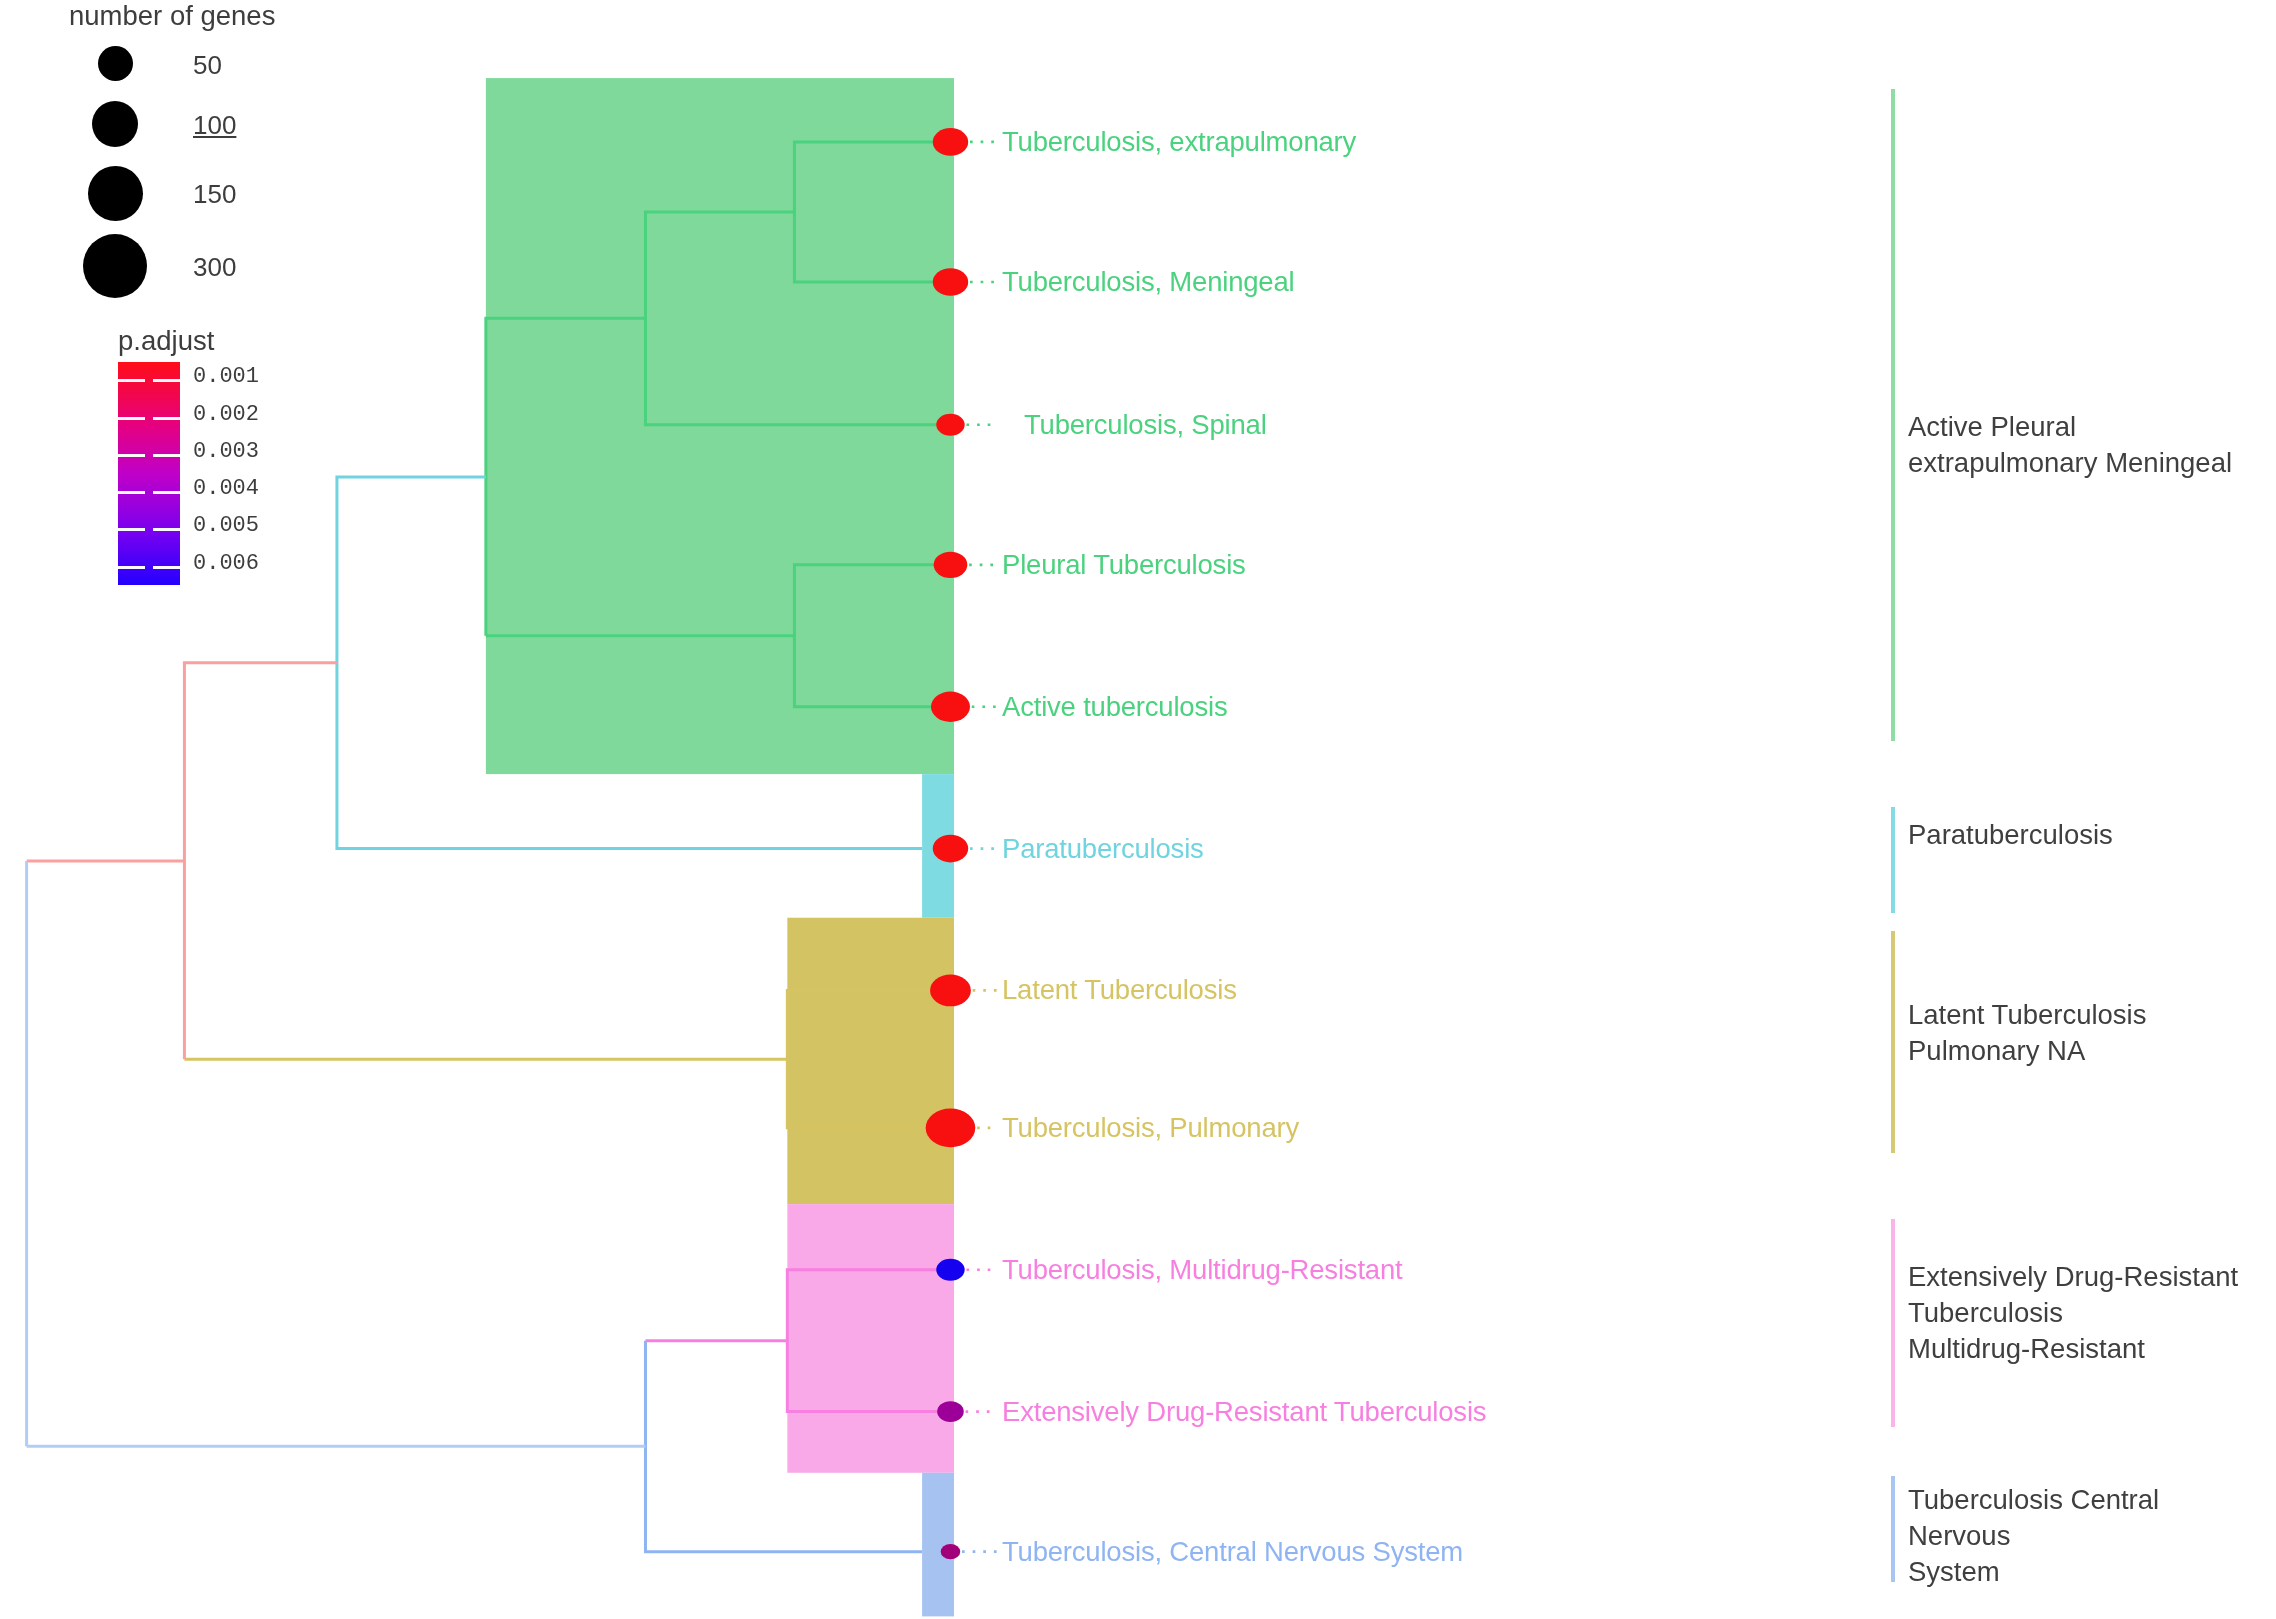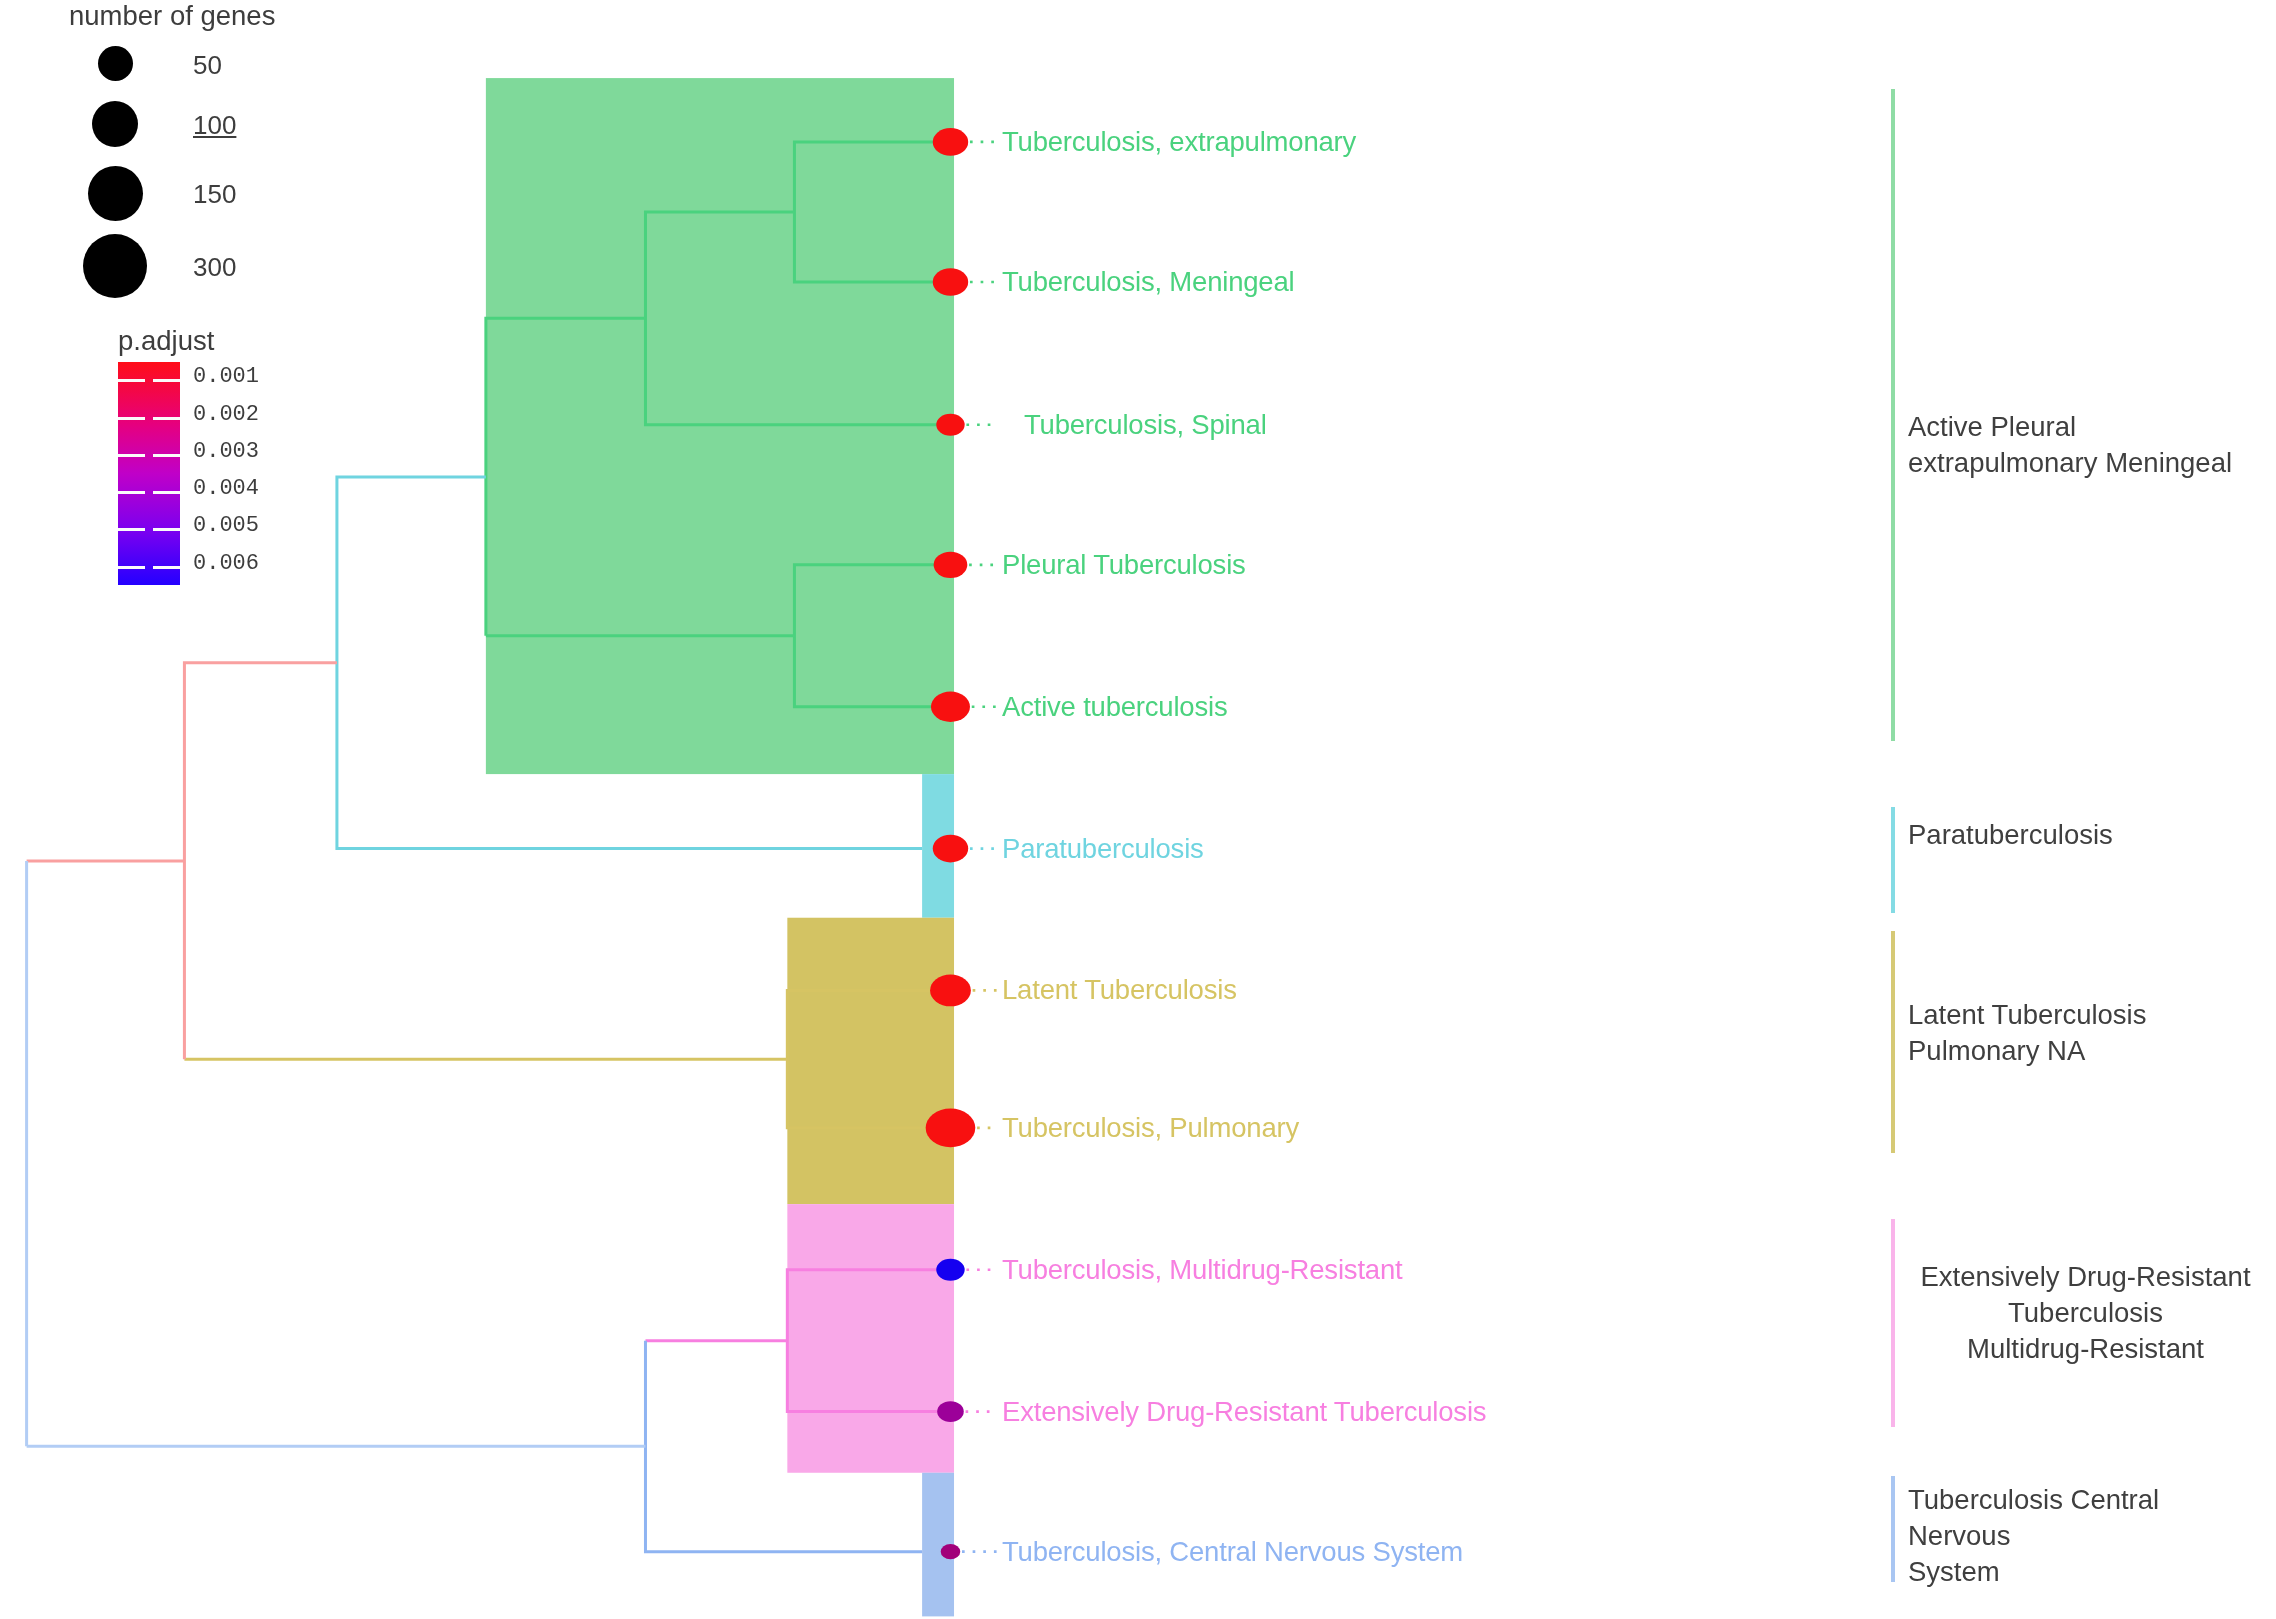--- a/index.html
+++ b/index.html
@@ -108,21 +108,21 @@
   <div id="annotations">
       <div class="ann-bar" style="left: 1891px; top: 89px; height: 652px; background: rgb(143, 220, 165);"></div>
       <div class="ann-text" style="left: 1908px; top: 377px; width: 355px; margin-top: 32px;">Active Pleural
 extrapulmonary Meningeal</div>
       <div class="ann-bar" style="left: 1891px; top: 807px; height: 106px; background: rgb(132, 219, 228);"></div>
       <div class="ann-text" style="left: 1908px; top: 817px; width: 355px;">Paratuberculosis</div>
       <div class="ann-bar" style="left: 1891px; top: 931px; height: 222px; background: rgb(214, 201, 117);"></div>
       <div class="ann-text" style="left: 1908px; top: 997px; width: 355px;">Latent Tuberculosis
 Pulmonary NA</div>
       <div class="ann-bar" style="left: 1891px; top: 1219px; height: 208px; background: rgb(249, 180, 234);"></div>
-      <div class="ann-text" style="left: 1908px; top: 1259px; width: 355px; text-align: center;">Extensively Drug-Resistant
+      <div class="ann-text" style="left: 1908px; top: 1259px; width: 355px;">Extensively Drug-Resistant
 Tuberculosis
 Multidrug-Resistant</div>
       <div class="ann-bar" style="left: 1891px; top: 1476px; height: 106px; background: rgb(169, 198, 242);"></div>
       <div class="ann-text" style="left: 1908px; top: 1482px; width: 355px;">Tuberculosis Central Nervous
 System</div>
     </div>
 
   <div>
     <div class="legend-title" style="left:69px;top:0;">number of genes</div>
     <div id="size-legend-items">

